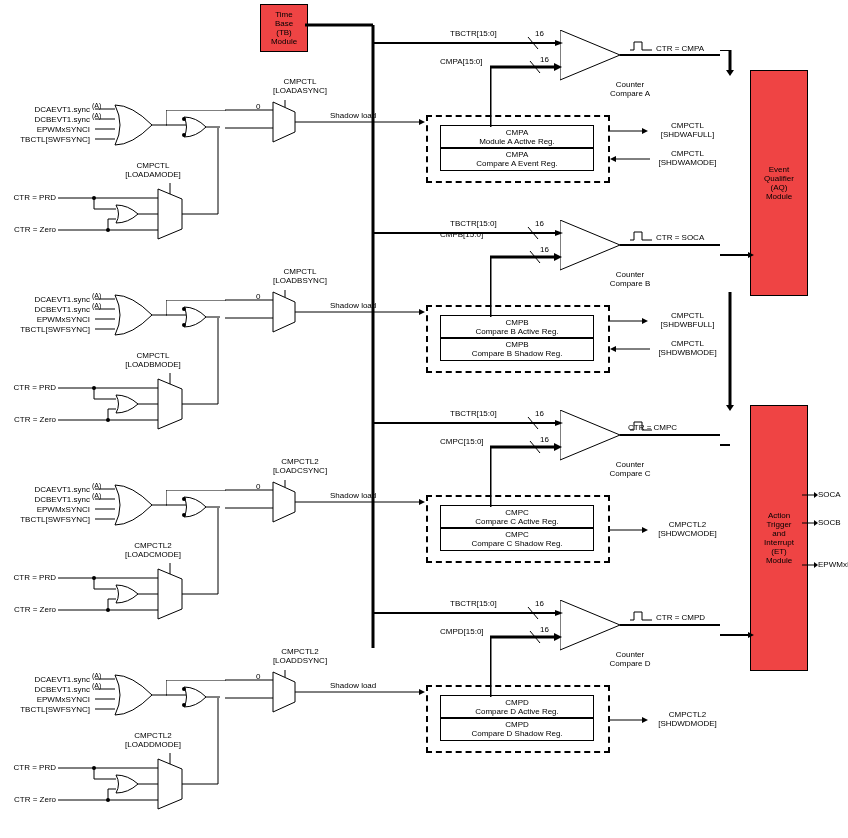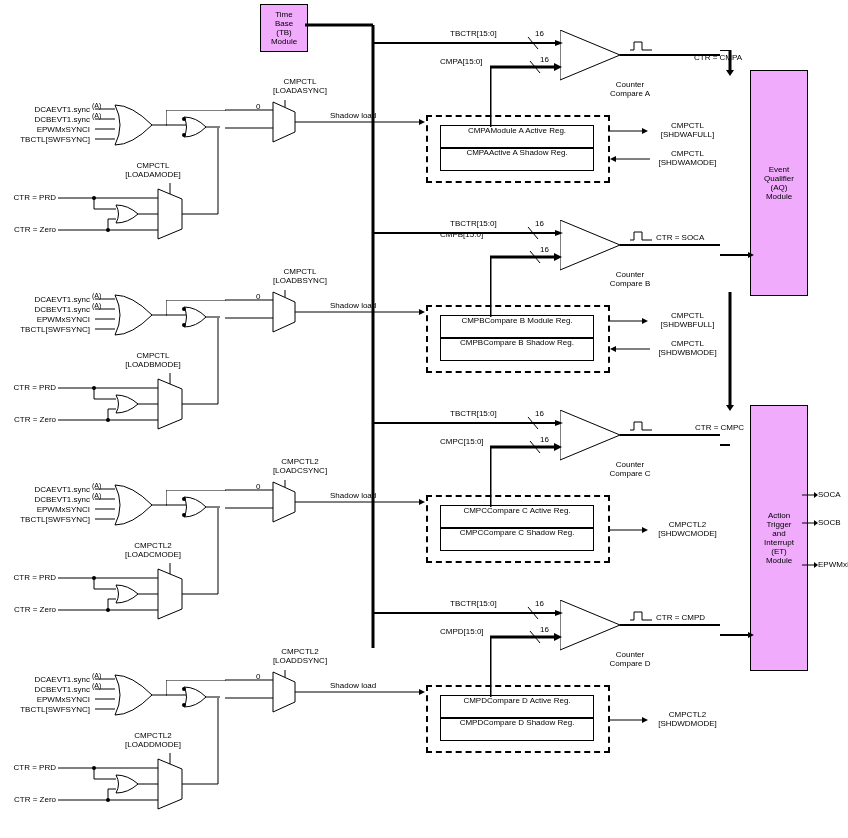--- a/index.html
+++ b/index.html
@@ -8,39 +8,39 @@
     margin: 0;
     padding: 5px;
     background: #fff;
     position: relative;
     width: 848px;
     height: 838px;
   }
   .block {
     position: absolute;
     border: 1px solid #000;
-    background: #f0abfc;
+    background: #ef4444;
     text-align: center;
     display: flex;
     flex-direction: column;
     justify-content: center;
     align-items: center;
     padding: 2px;
   }
   .dashed-box {
     position: absolute;
     border: 2px dashed #000;
   }
   .reg-box {
     position: absolute;
     border: 1px solid #000;
     text-align: center;
     font-size: 8px;
     display: flex;
-    flex-direction: row;
+    flex-direction: column;
     justify-content: center;
   }
   .label {
     position: absolute;
     font-size: 8px;
     white-space: nowrap;
   }
   .labelr {
     position: absolute;
     font-size: 8px;
@@ -180,21 +180,21 @@
   </svg>
     <svg style="position: absolute; left: 217px; top: 128px; width: 10px; height: 55px;">
       <line x1="1" y1="0" x2="1" y2="55" stroke="#000"></line>
     </svg>
     <svg style="position: absolute; left: 560px; top: 30px; width: 165px; height: 55px;">
     <path d="M0,0 L0,50 L60,25 Z" fill="none" stroke="#000"></path>
     <line x1="60" y1="25" x2="160" y2="25" stroke="#000" stroke-width="2"></line>
 
     <path d="M70,20 L74,20 L74,12 L82,12 L82,20 L92,20" fill="none" stroke="#000"></path>
   </svg>
-    <div class="label" style="left: 656px; top: 53px; margin-left: 38px;">CTR = CMPA</div>
+    <div class="label" style="left: 656px; top: 44px;">CTR = CMPA</div>
     <div class="label" style="left: 590px; top: 80px; width: 80px; text-align: center;">Counter<br>Compare A</div>
     <svg style="position: absolute; left: 373px; top: 37px; width: 190px; height: 12px;">
       <line x1="0" y1="6" x2="184" y2="6" stroke="#000" stroke-width="2"></line>
       <polygon points="182,3 190,6 182,9"></polygon>
       <line x1="155" y1="0" x2="165" y2="12" stroke="#000"></line>
     </svg>
     <div class="label" style="left: 450px; top: 29px;">TBCTR[15:0]</div>
     <div class="label" style="left: 535px; top: 29px;">16</div>
     <svg style="position: absolute; left: 490px; top: 61px; width: 75px; height: 68px;">
       <line x1="0" y1="66" x2="0" y2="6" stroke="#000" stroke-width="3"></line>
@@ -204,21 +204,21 @@
     </svg>
     <div class="label" style="left: 440px; top: 57px;">CMPA[15:0]</div>
     <div class="label" style="left: 540px; top: 55px;">16</div>
     <div class="dashed-box" style="left: 426px; top: 115px; width: 180px; height: 64px;"></div>
     <div class="reg-box" style="left: 440px; top: 125px; width: 152px; height: 22px;">
       <div>CMPA</div>
       <div>Module A Active Reg.</div>
     </div>
     <div class="reg-box" style="left: 440px; top: 147px; width: 152px; height: 22px;">
       <div>CMPA</div>
-      <div>Active A Shadow Reg.</div>
+      <div>Compare A Event Reg.</div>
     </div>
     <div class="label" style="left: 650px; top: 121px; width: 75px; text-align: center;">CMPCTL<br>[SHDWAFULL]</div>
     <svg style="position: absolute; left: 608px; top: 127px; width: 42px; height: 8px;">
       <line x1="0" y1="4" x2="36" y2="4" stroke="#000"></line>
       <polygon points="34,1 40,4 34,7"></polygon>
     </svg>
     <div class="label" style="left: 650px; top: 149px; width: 75px; text-align: center;">CMPCTL<br>[SHDWAMODE]</div>
     <svg style="position: absolute; left: 608px; top: 155px; width: 42px; height: 8px;">
       <line x1="6" y1="4" x2="42" y2="4" stroke="#000"></line>
       <polygon points="8,1 2,4 8,7"></polygon>
@@ -308,21 +308,21 @@
       <line x1="0" y1="66" x2="0" y2="6" stroke="#000" stroke-width="3"></line>
       <line x1="0" y1="6" x2="66" y2="6" stroke="#000" stroke-width="3"></line>
       <polygon points="64,2 72,6 64,10"></polygon>
       <line x1="40" y1="0" x2="50" y2="12" stroke="#000"></line>
     </svg>
     <div class="label" style="left: 440px; top: 230px;">CMPB[15:0]</div>
     <div class="label" style="left: 540px; top: 245px;">16</div>
     <div class="dashed-box" style="left: 426px; top: 305px; width: 180px; height: 64px;"></div>
     <div class="reg-box" style="left: 440px; top: 315px; width: 152px; height: 22px;">
       <div>CMPB</div>
-      <div>Compare B Module Reg.</div>
+      <div>Compare B Active Reg.</div>
     </div>
     <div class="reg-box" style="left: 440px; top: 337px; width: 152px; height: 22px;">
       <div>CMPB</div>
       <div>Compare B Shadow Reg.</div>
     </div>
     <div class="label" style="left: 650px; top: 311px; width: 75px; text-align: center;">CMPCTL<br>[SHDWBFULL]</div>
     <svg style="position: absolute; left: 608px; top: 317px; width: 42px; height: 8px;">
       <line x1="0" y1="4" x2="36" y2="4" stroke="#000"></line>
       <polygon points="34,1 40,4 34,7"></polygon>
     </svg>
@@ -396,21 +396,21 @@
   </svg>
     <svg style="position: absolute; left: 217px; top: 508px; width: 10px; height: 55px;">
       <line x1="1" y1="0" x2="1" y2="55" stroke="#000"></line>
     </svg>
     <svg style="position: absolute; left: 560px; top: 410px; width: 165px; height: 55px;">
     <path d="M0,0 L0,50 L60,25 Z" fill="none" stroke="#000"></path>
     <line x1="60" y1="25" x2="160" y2="25" stroke="#000" stroke-width="2"></line>
 
     <path d="M70,20 L74,20 L74,12 L82,12 L82,20 L92,20" fill="none" stroke="#000"></path>
   </svg>
-    <div class="label" style="left: 695px; top: 423px;">CTR = CMPC</div>
+    <div class="label" style="left: 628px; top: 423px;">CTR = CMPC</div>
     <div class="label" style="left: 590px; top: 460px; width: 80px; text-align: center;">Counter<br>Compare C</div>
     <svg style="position: absolute; left: 373px; top: 417px; width: 190px; height: 12px;">
       <line x1="0" y1="6" x2="184" y2="6" stroke="#000" stroke-width="2"></line>
       <polygon points="182,3 190,6 182,9"></polygon>
       <line x1="155" y1="0" x2="165" y2="12" stroke="#000"></line>
     </svg>
     <div class="label" style="left: 450px; top: 409px;">TBCTR[15:0]</div>
     <div class="label" style="left: 535px; top: 409px;">16</div>
     <svg style="position: absolute; left: 490px; top: 441px; width: 75px; height: 68px;">
       <line x1="0" y1="66" x2="0" y2="6" stroke="#000" stroke-width="3"></line>

